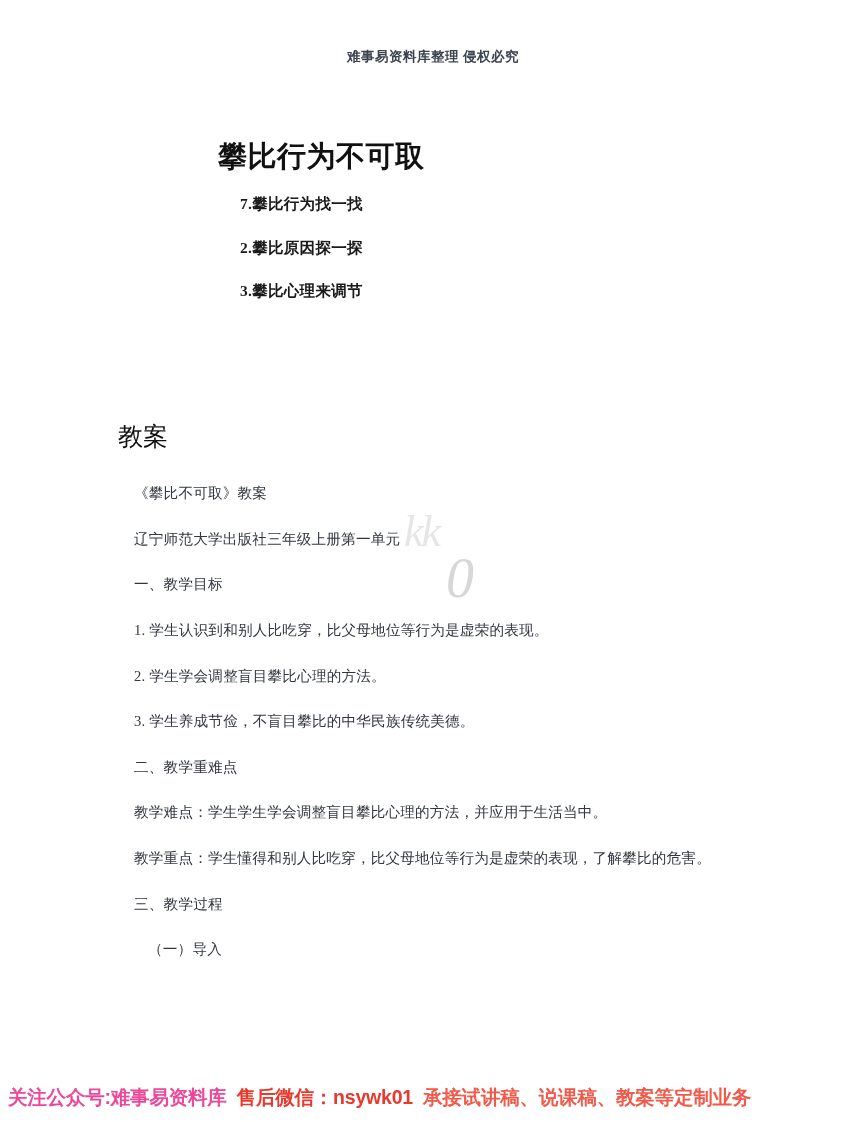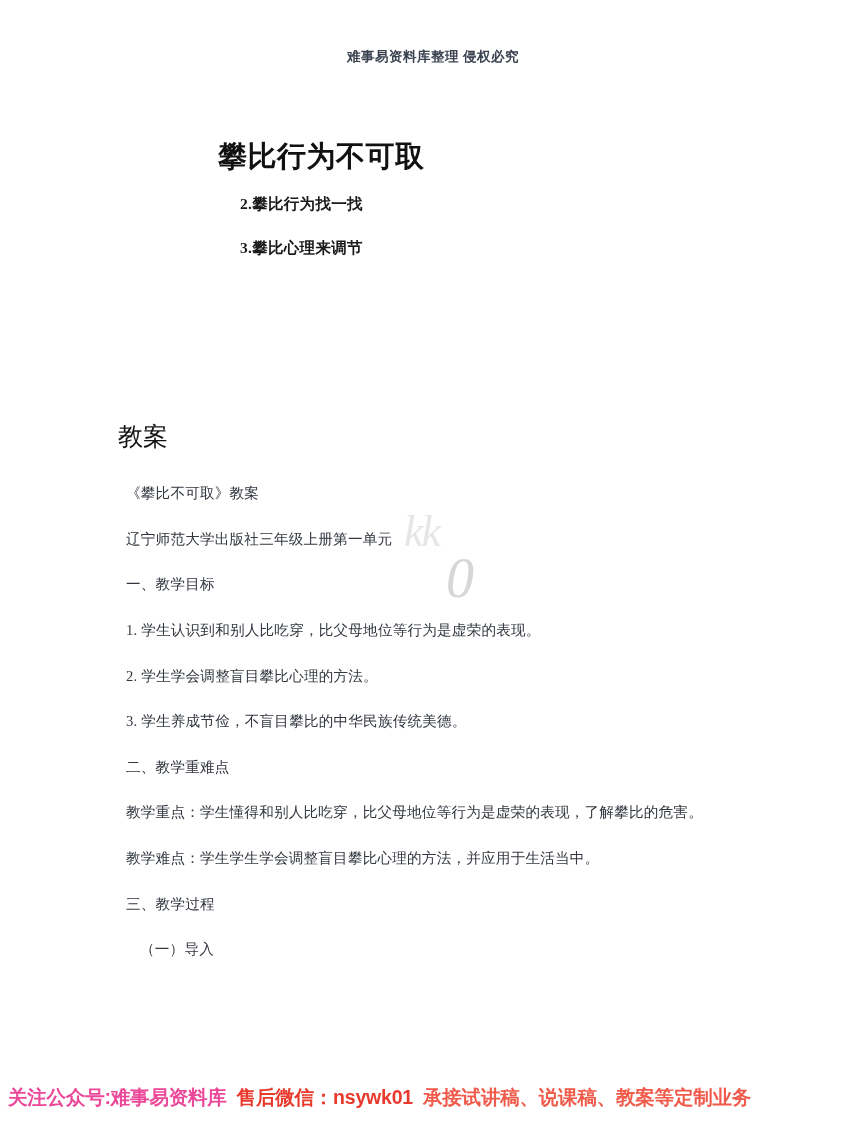--- a/index.html
+++ b/index.html
@@ -74,21 +74,21 @@
     font-size: 25px;
     font-weight: 400;
     color: #111111;
     margin: 0 0 30px 0;
     line-height: 1.2;
   }
   .para {
     font-size: 14.6px;
     line-height: 1.62;
     color: #32373f;
-    margin: 0 0 24px 8px;
+    margin: 0 0 24px 16px;
     text-align: justify;
     letter-spacing: 0.2px;
   }
   .para.tight {
     margin-bottom: 22px;
   }
   .para.indent {
     text-indent: 14px;
   }
 
@@ -144,21 +144,22 @@
 </head>
 <body>
 
 <div id="page">
 
   <div class="doc-header">难事易资料库整理 侵权必究</div>
 
   <div class="cover">
     <h1 class="cover-title">攀比行为不可取</h1>
     <div class="cover-list">
-      <div class="cover-item">2.攀比行为找一找</div>
+      <div class="cover-item">7.攀比行为找一找</div>
+      <div class="cover-item">2.攀比原因探一探</div>
       <div class="cover-item">3.攀比心理来调节</div>
     </div>
   </div>
 
   <div class="watermark">
     <span class="wm-kk">kk</span>
     <span class="wm-zero">0</span>
   </div>
 
   <div class="body-wrap">
@@ -172,23 +173,23 @@
     <p class="para tight">一、教学目标</p>
 
     <p class="para tight">1. 学生认识到和别人比吃穿，比父母地位等行为是虚荣的表现。</p>
 
     <p class="para tight">2. 学生学会调整盲目攀比心理的方法。</p>
 
     <p class="para tight">3. 学生养成节俭，不盲目攀比的中华民族传统美德。</p>
 
     <p class="para tight">二、教学重难点</p>
 
+    <p class="para tight">教学难点：学生学生学会调整盲目攀比心理的方法，并应用于生活当中。</p>
+
     <p class="para tight">教学重点：学生懂得和别人比吃穿，比父母地位等行为是虚荣的表现，了解攀比的危害。</p>
-
-    <p class="para tight">教学难点：学生学生学会调整盲目攀比心理的方法，并应用于生活当中。</p>
 
     <p class="para tight">三、教学过程</p>
 
     <p class="para tight indent">（一）导入</p>
 
 
   </div>
 
   <div class="promo">
     <span class="promo-a">关注公众号:难事易资料库</span><span class="promo-gap"></span><span class="promo-b">售后微信：</span><span class="promo-b">nsywk01</span><span class="promo-gap"></span><span class="promo-c">承接试讲稿、说课稿、教案等定制业务</span>

